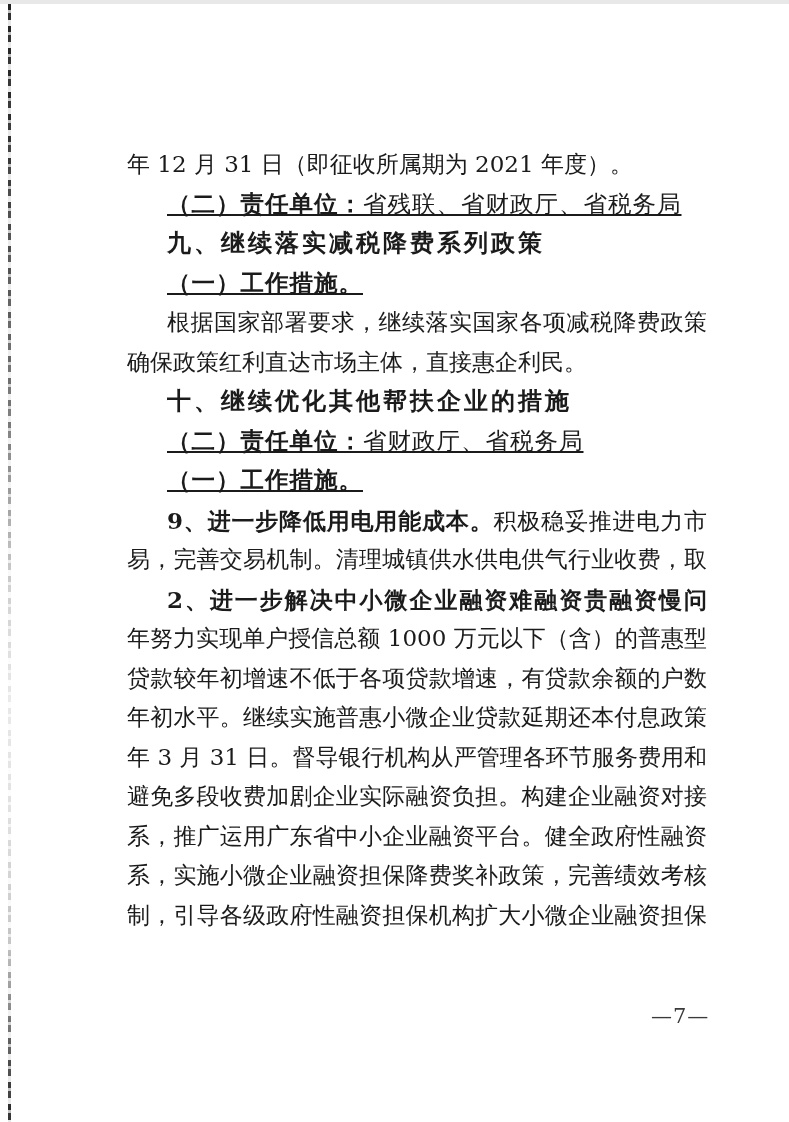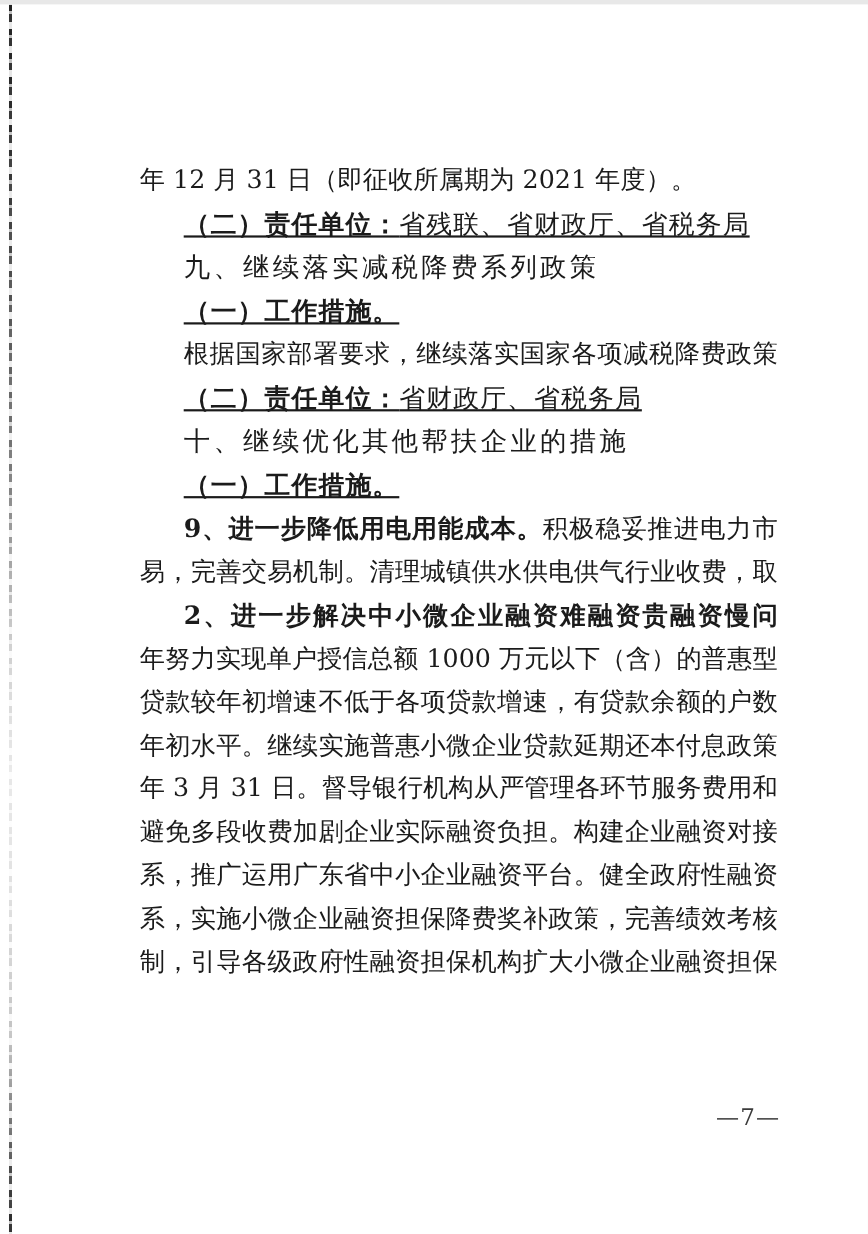--- a/index.html
+++ b/index.html
@@ -55,21 +55,21 @@
   .full {
     white-space: normal;
     text-align: justify;
     text-align-last: justify;
   }
   .ind { text-indent: 40px; }
   .bold { font-weight: 700; }
   
   .hei {
     font-family: "DejaVu Sans", "Liberation Sans", sans-serif;
-    font-weight: 400;
+    font-weight: 700;
     font-size: 24px;
     letter-spacing: 3px;
   }
   
   .kai {
     font-size: 23.5px;
     letter-spacing: 1px;
     text-decoration: underline;
   }
   .pagenum {
@@ -92,24 +92,25 @@
     <p class="ln"><span>年 12 月 31 日（即征收所属期为 2021 年度）。</span></p>
 
     <p class="ln ind kai"><span class="bold">（二）责任单位：</span><span>省残联、省财政厅、省税务局</span></p>
 
     <p class="ln ind hei"><span>九、继续落实减税降费系列政策</span></p>
 
     <p class="ln ind kai"><span class="bold">（一）工作措施。</span></p>
 
     <p class="ln ind full"><span>根据国家部署要求，继续落实国家各项减税降费政策措施，</span></p>
 
+    <p class="ln"><span>确保政策红利直达市场主体，直接惠企利民。</span></p>
+
+    <p class="ln ind hei"><span>十、继续优化其他帮扶企业的措施</span></p>
 
     <p class="ln ind kai"><span class="bold">（二）责任单位：</span><span>省财政厅、省税务局</span></p>
-
-    <p class="ln ind hei"><span>十、继续优化其他帮扶企业的措施</span></p>
 
     <p class="ln ind kai"><span class="bold">（一）工作措施。</span></p>
 
     <p class="ln ind full"><span class="bold">9、进一步降低用电用能成本。</span><span>积极稳妥推进电力市场化交</span></p>
 
     <p class="ln full"><span>易，完善交易机制。清理城镇供水供电供气行业收费，取消各种</span></p>
 
 
     <p class="ln ind full"><span class="bold">2、进一步解决中小微企业融资难融资贵融资慢问题。</span></p>
 

